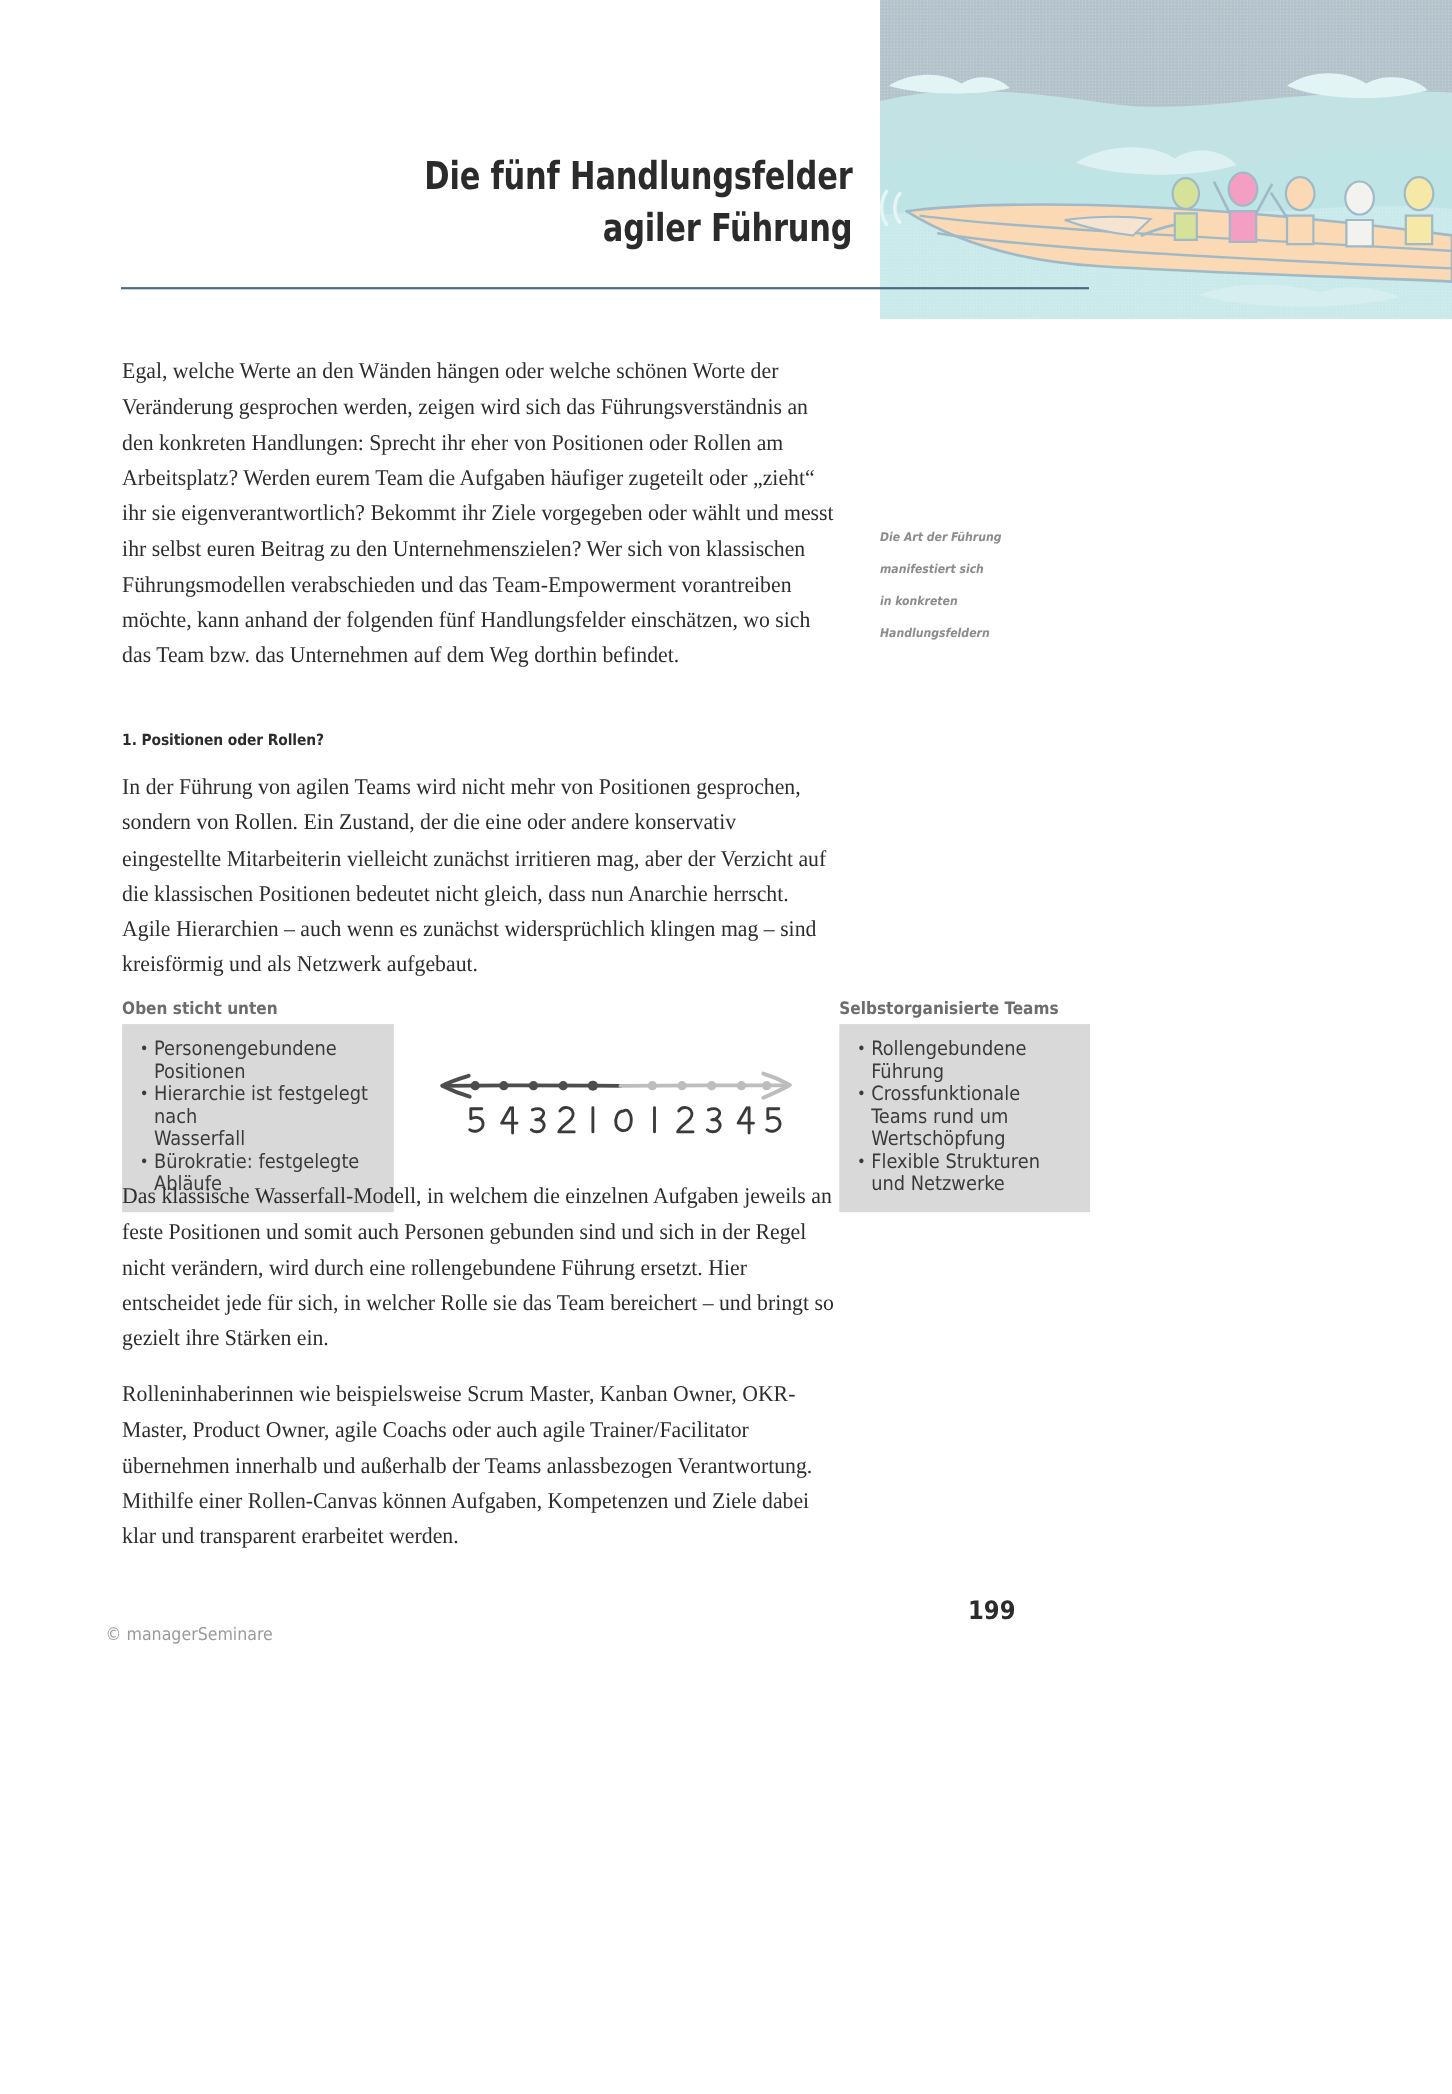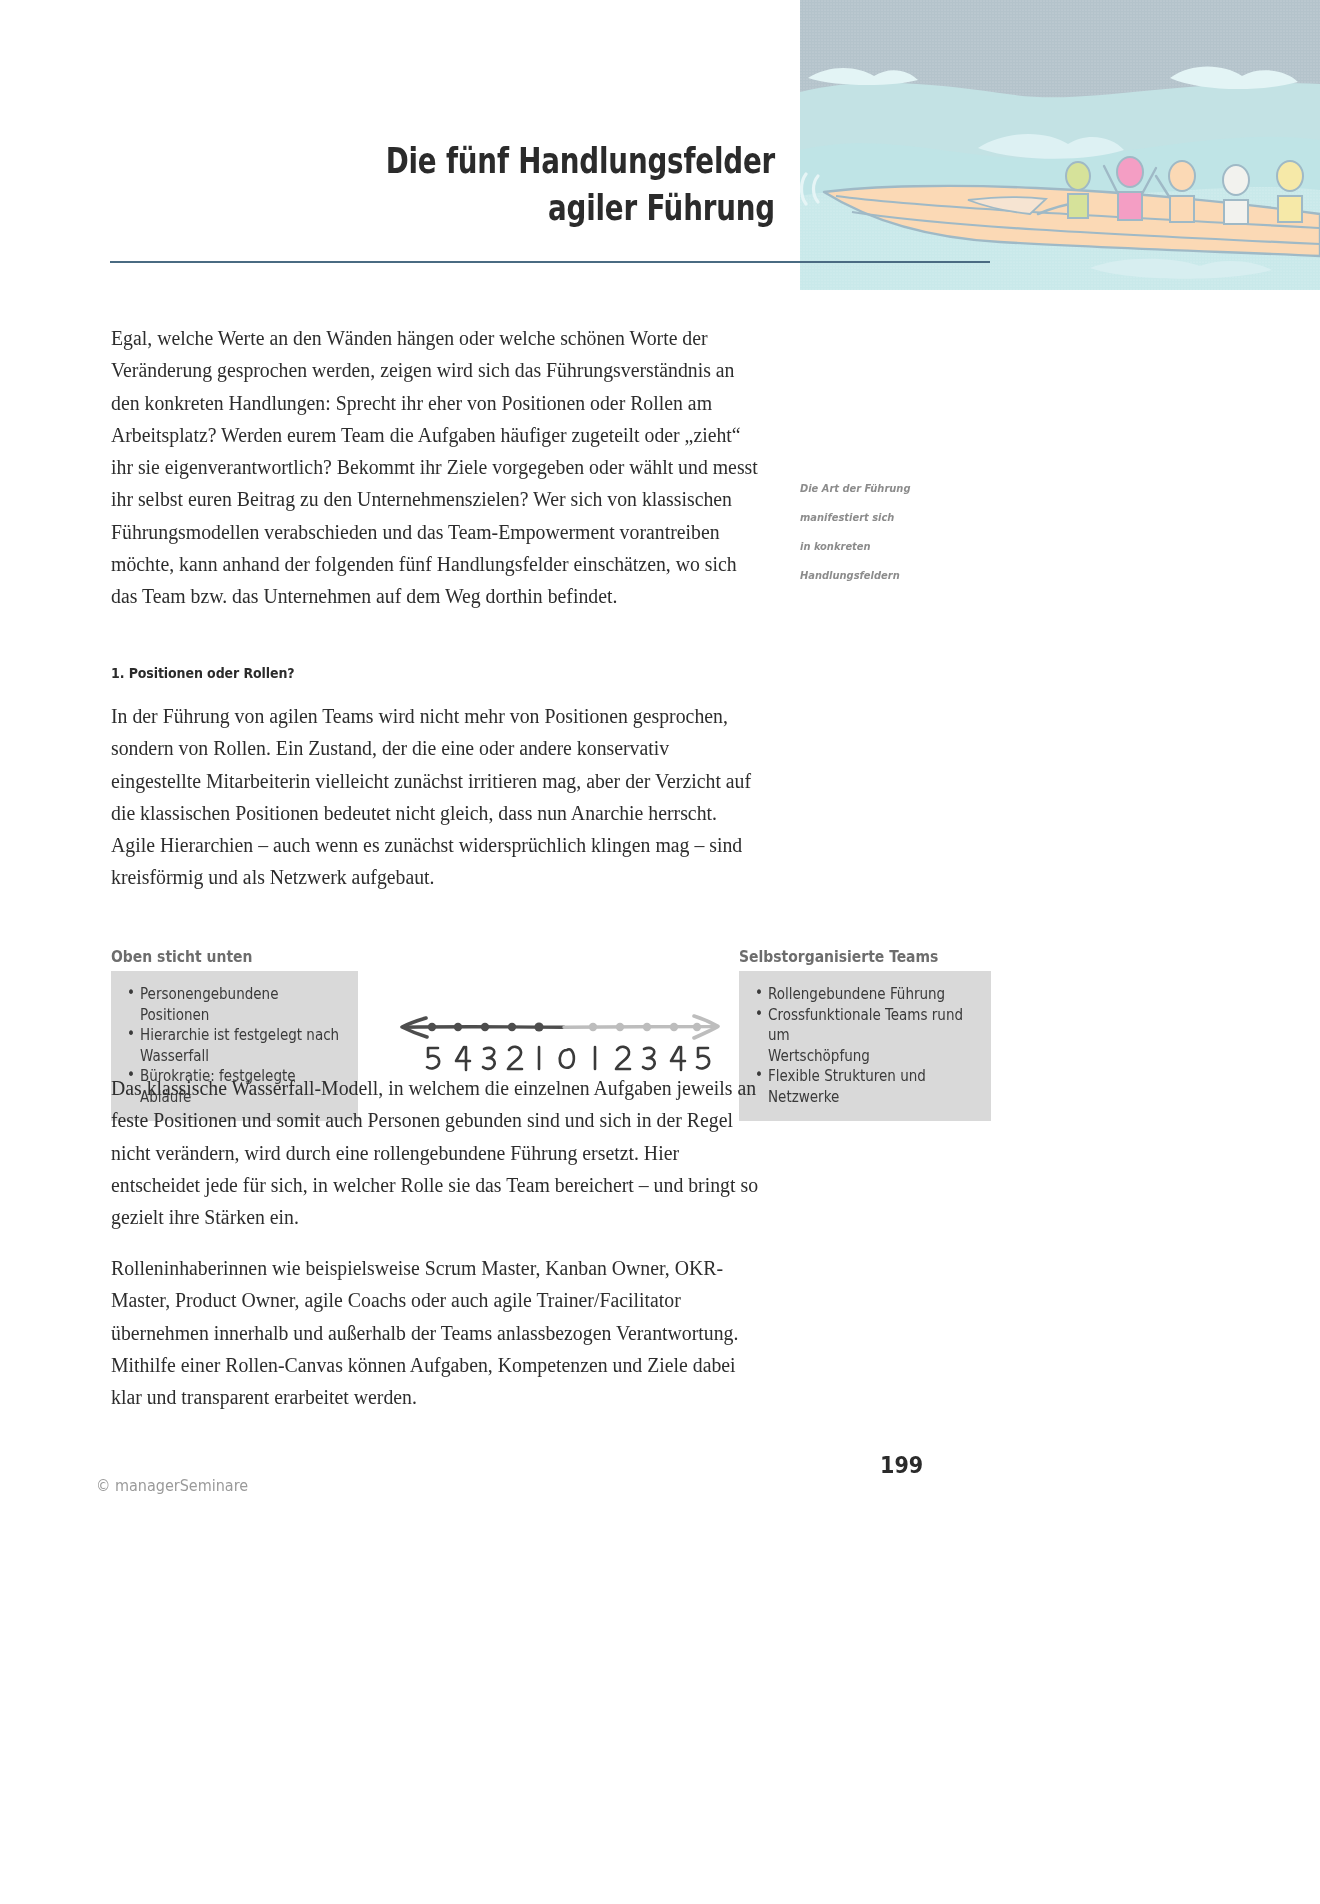--- a/index.html
+++ b/index.html
@@ -85,60 +85,60 @@
     font-size: 11px;
     line-height: 29px;
     color: #8c8c8c;
   }
   .margin-note div { white-space: nowrap; }
 
   
   .cmp {
     position: absolute;
     left: 111px; top: 908px;
-    width: 880px; height: 140px; margin-top: 40px;
+    width: 880px; height: 140px;
   }
   .cmp-label {
     font-family: "DejaVu Sans Condensed", "Liberation Sans Narrow", "Liberation Sans", sans-serif;
     font-weight: bold;
     font-size: 15.5px;
     color: #6d6d6d;
     margin-bottom: 5px;
     white-space: nowrap;
   }
   .cmp-box {
     background: #d9d9d9;
     padding: 13px 14px 14px 14px;
   }
   .cmp-ul {
     margin: 0; padding: 0; list-style: none;
   }
   .cmp-ul li {
     font-family: "DejaVu Sans Condensed", "Liberation Sans Narrow", "Liberation Sans", sans-serif;
-    font-size: 15px;
+    font-size: 18px;
     line-height: 20.5px;
     color: #3a3a3a;
     padding-left: 15px;
     position: relative;
   }
   .cmp-ul li::before {
     content: "•";
     position: absolute;
     left: 2px; top: -1px;
     font-size: 15px;
     color: #3a3a3a;
   }
   .cmp-ul li.cont { padding-left: 15px; }
   .cmp-ul li.cont::before { content: ""; }
 
   .cmp-left {
     position: absolute; left: 0; top: 0; width: 247px;
   }
   .cmp-right {
-    position: absolute; right: 0; top: 0; width: 252px;
+    position: absolute; right: 0; top: 0; width: 228px;
   }
   .cmp-right .cmp-label { text-align: left; }
   .cmp-scale {
     position: absolute;
     left: 285px; top: 40px;
     width: 330px; height: 95px;
   }
 
   
   .footer-left {

